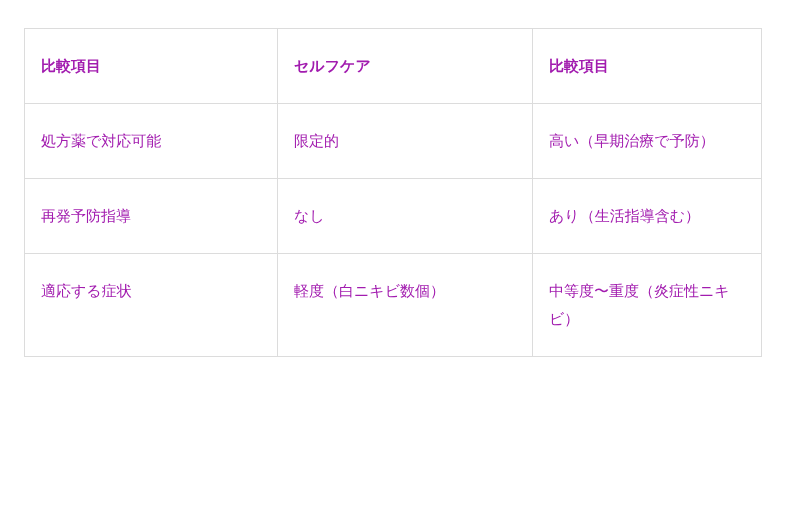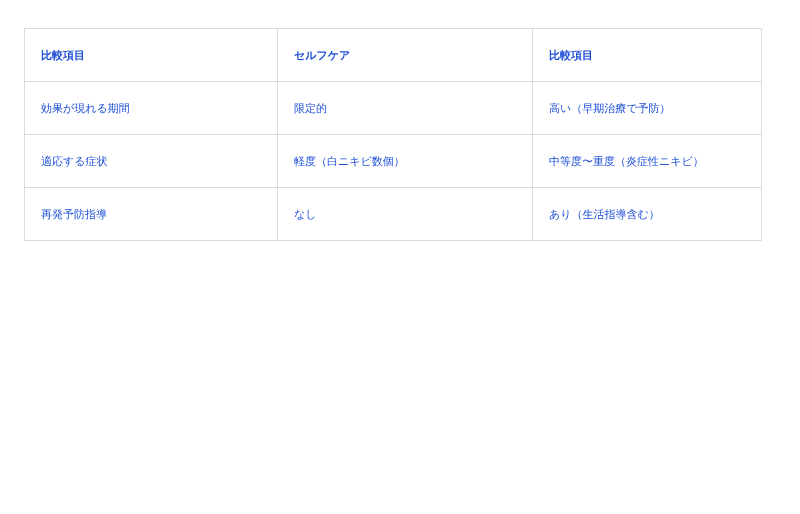--- a/index.html
+++ b/index.html
@@ -19,24 +19,24 @@
     width: 737px;
     border-collapse: collapse;
     table-layout: fixed;
   }
   col.c1 { width: 253px; }
   col.c2 { width: 255px; }
   col.c3 { width: 229px; }
   table.comparison th,
   table.comparison td {
     border: 1px solid #dcdcdc;
-    padding: 12px 16px;
-    font-size: 11px;
+    padding: 23px 16px;
+    font-size: 15px;
     line-height: 28px;
-    color: #1d4ed8;
+    color: #a21caf;
     text-align: left;
     vertical-align: top;
     font-weight: 400;
     overflow-wrap: break-word;
     background: #ffffff;
   }
   table.comparison thead th {
     font-weight: 700;
   }
 </style>
@@ -52,29 +52,29 @@
     </colgroup>
     <thead>
       <tr>
         <th>比較項目</th>
         <th>セルフケア</th>
         <th>比較項目</th>
       </tr>
     </thead>
     <tbody id="table-body">
         <tr>
-          <td>効果が現れる期間</td>
+          <td>処方薬で対応可能</td>
           <td>限定的</td>
           <td>高い（早期治療で予防）</td>
+        </tr>
+        <tr>
+          <td>再発予防指導</td>
+          <td>なし</td>
+          <td>あり（生活指導含む）</td>
         </tr>
         <tr>
           <td>適応する症状</td>
           <td>軽度（白ニキビ数個）</td>
           <td>中等度〜重度（炎症性ニキビ）</td>
         </tr>
-        <tr>
-          <td>再発予防指導</td>
-          <td>なし</td>
-          <td>あり（生活指導含む）</td>
-        </tr>
       </tbody>
   </table>
 </div>
 
 </body></html>

